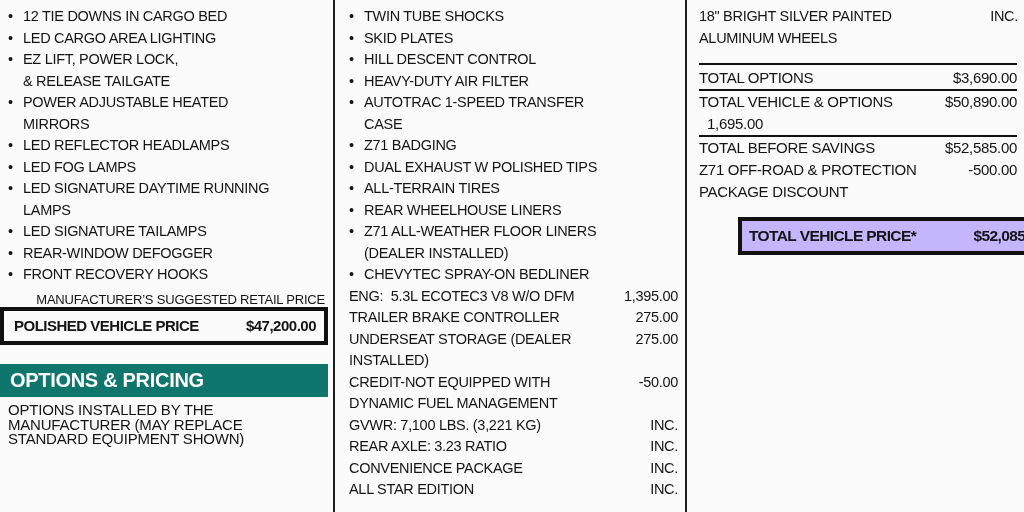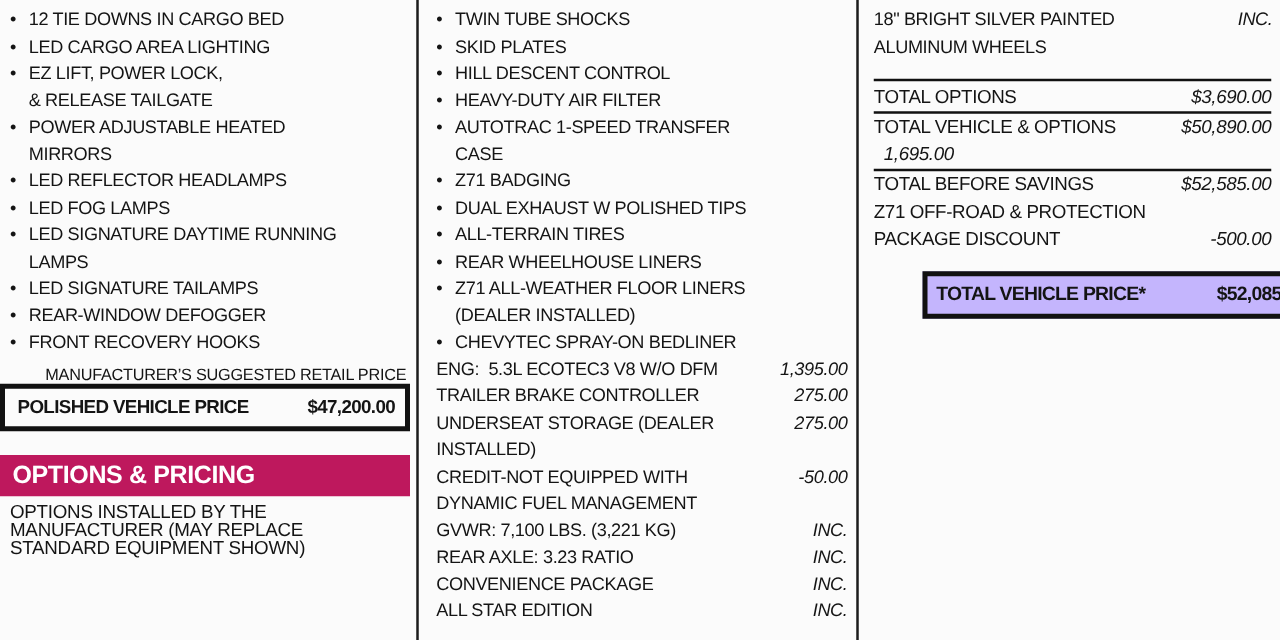--- a/index.html
+++ b/index.html
@@ -22,46 +22,46 @@
   .col-right { left: 699px; width: 319px; height: 512px; }
 
   .feature-list { padding-top: 6px; }
   .li { display: flex; font-size: 14.5px; line-height: 21.5px; letter-spacing: -0.3px; }
   .bullet { flex: 0 0 15px; width: 15px; }
   .txt { flex: 1; white-space: pre-wrap; }
 
   .item-row { display: flex; justify-content: space-between; align-items: flex-start;
               font-size: 14.5px; line-height: 21.5px; letter-spacing: -0.3px; }
   .item-label { white-space: pre-wrap; }
-  .item-amount { margin-left: 8px; white-space: nowrap; text-align: right; font-style: italic; }
+  .item-amount { margin-left: 8px; white-space: nowrap; text-align: right; }
 
   .msrp-note { position: absolute; top: 292px; right: 2px; font-size: 13px;
                font-weight: normal; letter-spacing: -0.2px; }
 
   .price-box { position: absolute; left: -8px; top: 307px; width: 328px;
                border: 4px solid #111; background: #fbfbfb;
                display: flex; justify-content: space-between; align-items: center;
                padding: 3px 8px 3px 10px; font-weight: bold; font-size: 15px;
                line-height: 24px; letter-spacing: -0.5px; }
 
   .section-bar { position: absolute; left: -8px; top: 364px; width: 328px; height: 33px;
-                 background: #be185d; color: #ffffff; font-weight: bold; font-size: 20px;
+                 background: #0f766e; color: #ffffff; font-weight: bold; font-size: 20px;
                  line-height: 33px; padding-left: 10px; letter-spacing: -0.3px; }
 
   .options-note { position: absolute; left: 0; top: 403px; width: 325px;
                   font-size: 15px; line-height: 14.5px; letter-spacing: -0.2px;
                   white-space: pre-wrap; }
 
   .opt-row { position: absolute; left: 0; top: 447px; width: 319px; }
 
   .wheels-row { padding-top: 6px; }
 
   .totals { position: absolute; left: 0; top: 63px; width: 318px;
             border-top: 2px solid #111; padding-top: 2px; }
-  .t-row { display: flex; justify-content: space-between; align-items: flex-end;
+  .t-row { display: flex; justify-content: space-between; align-items: flex-start;
            font-size: 15px; line-height: 22px; letter-spacing: -0.3px; }
   .t-row .item-label { white-space: pre-wrap; }
   .rule-below { border-bottom: 2px solid #111; }
 
   .total-box { position: absolute; left: 0; top: 217px; width: 318px;
                border: 4px solid #111; background: #c4b5fd;
                display: flex; justify-content: space-between; align-items: center;
                padding: 3px 7px; font-weight: bold; font-size: 15.5px;
                line-height: 24px; letter-spacing: -0.6px; margin-left: 39px; }
 </style>

